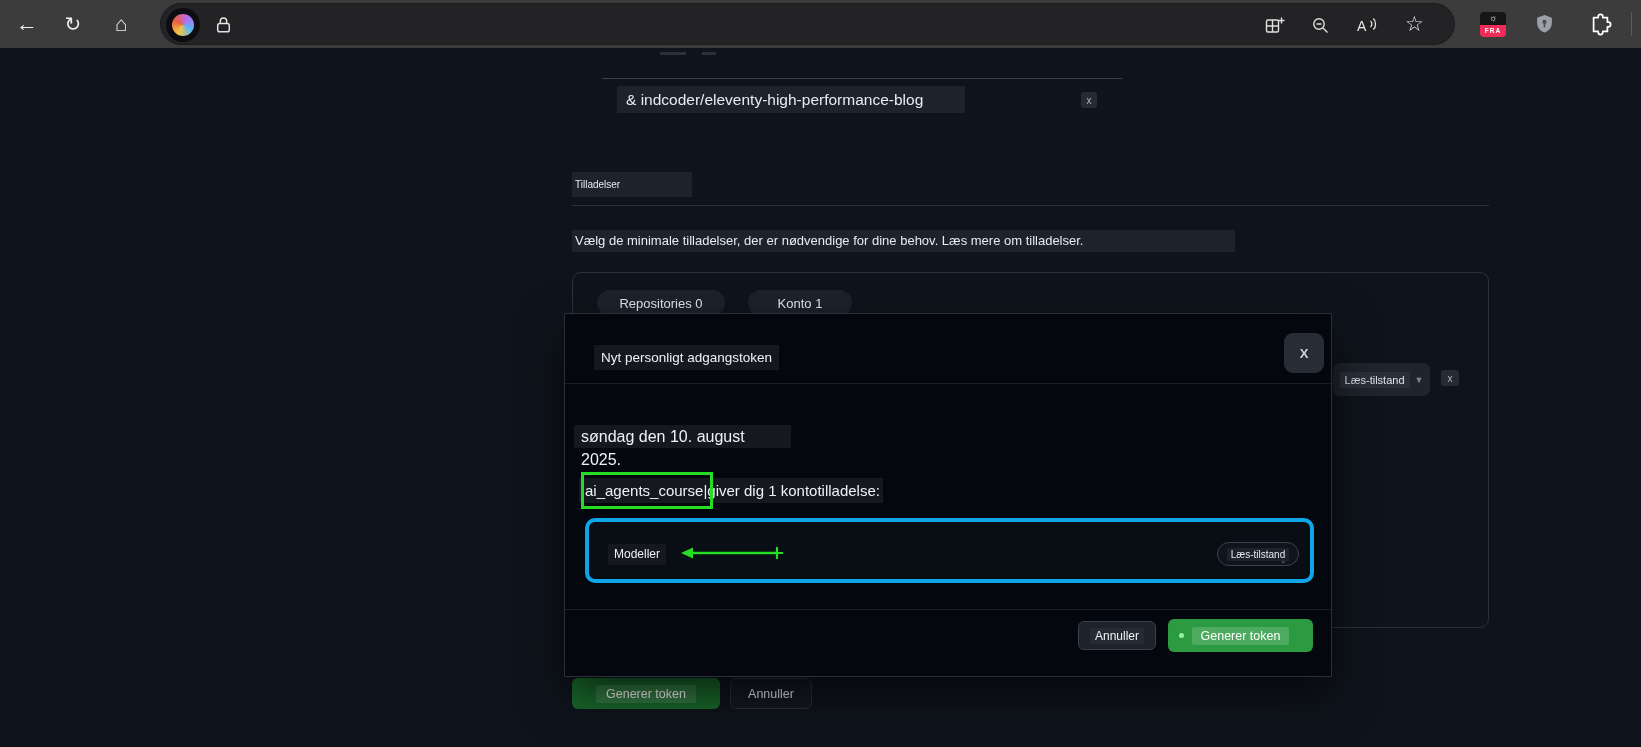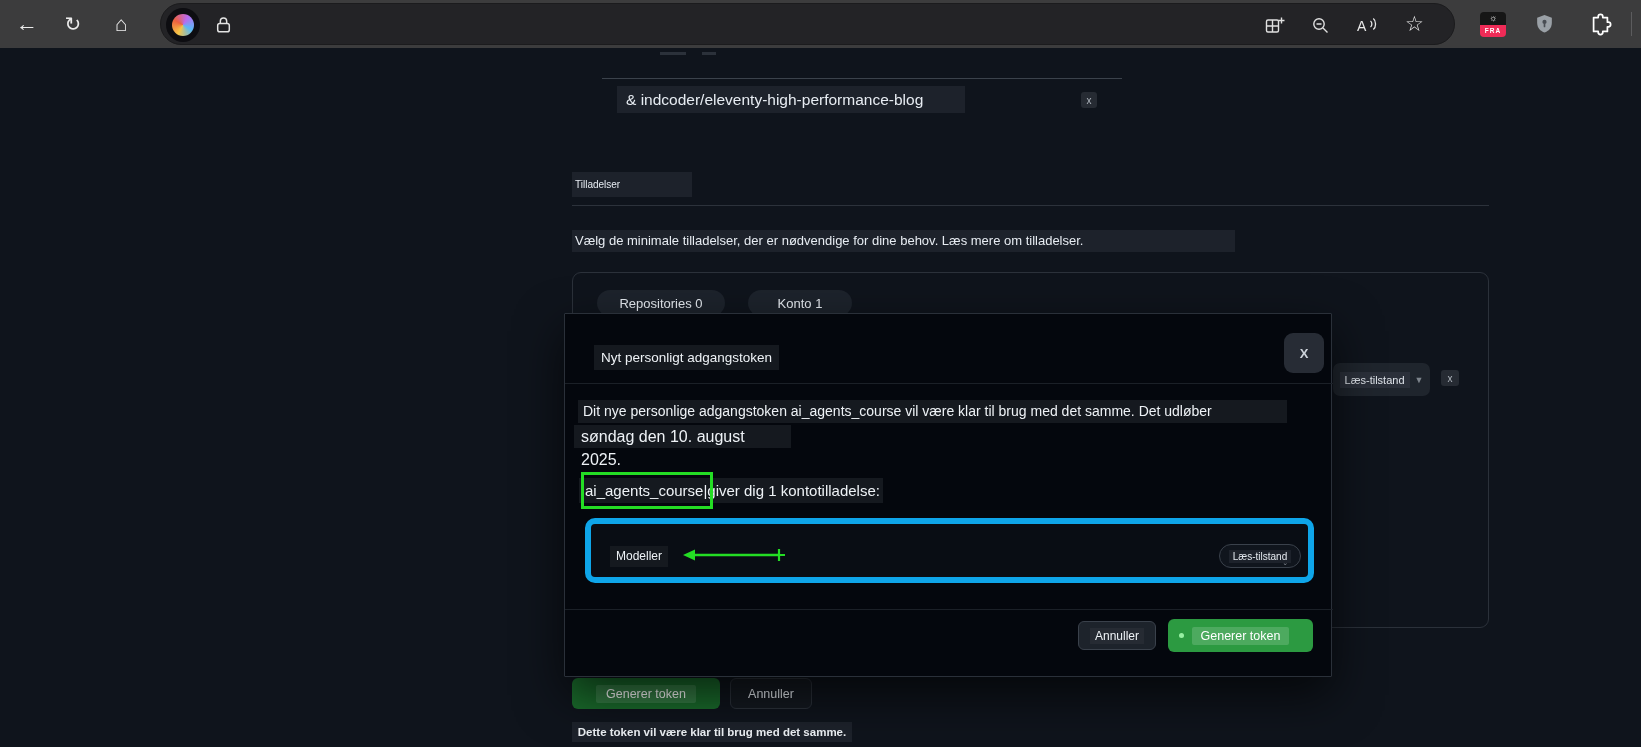--- a/index.html
+++ b/index.html
@@ -54,21 +54,21 @@
          border-radius:1px;box-shadow:0 18px 48px rgba(0,0,0,0.65);z-index:10;}
   .hlm{background:#15191f;color:#eef2f6;}
   .modal-title{position:absolute;left:29px;top:31px;height:25px;line-height:25px;padding:0 7px;font-size:13.5px;}
   .modal-close{position:absolute;left:719px;top:19px;width:40px;height:40px;background:#272c35;border-radius:9px;
          color:#cdd3da;font-size:13px;display:flex;align-items:center;justify-content:center;font-weight:bold;}
   .mline{position:absolute;left:0;width:768px;height:1px;background:#1b2027;}
   .body1{position:absolute;left:13px;top:86px;width:709px;height:23px;line-height:23px;padding:0 5px;font-size:14px;white-space:nowrap;}
   .body2{position:absolute;left:9px;top:111px;width:217px;height:23px;line-height:23px;padding:0 7px;font-size:16px;}
   .summary{position:absolute;left:14px;top:164px;width:304px;height:25px;line-height:25px;padding:0 6px;font-size:15px;white-space:nowrap;}
   .green-rect{position:absolute;left:16px;top:158px;width:132px;height:37px;border:3px solid #24dd24;z-index:3;}
-  .permbox{position:absolute;left:20px;top:204px;width:729px;height:65px;border:6px solid #0ea5e9;border-radius:10px;background:#090d14;}
+  .permbox{position:absolute;left:20px;top:204px;width:729px;height:65px;border:4px solid #0ea5e9;border-radius:10px;background:#090d14;}
   .modeller{position:absolute;left:19px;top:22px;height:21px;line-height:21px;padding:0 6px;font-size:12px;}
   .lvl-pill{position:absolute;left:628px;top:20px;width:82px;height:24px;border:1px solid #3a414b;border-radius:13px;
          background:#10151d;display:flex;align-items:center;justify-content:center;}
   .lvl-pill .lbl{background:#1d222b;color:#e4e9ef;font-size:10px;padding:1px 4px;}
   .lvl-pill .tiny-caret{position:absolute;right:12px;bottom:0px;color:#8b9199;font-size:7px;}
   .m-cancel{position:absolute;left:513px;top:307px;width:78px;height:29px;background:#1d232b;border:1px solid #3a414b;
          border-radius:6px;display:flex;align-items:center;justify-content:center;}
   .m-cancel .lbl{background:#262b33;color:#eef2f6;font-size:12px;padding:1px 5px;}
   .m-generate{position:absolute;left:603px;top:305px;width:145px;height:33px;background:#2c9a41;border-radius:6px;
          display:flex;align-items:center;justify-content:center;}
@@ -169,28 +169,26 @@
     <div class="bg-dd">
       <span class="lbl">Læs-tilstand</span>
       <span class="caret">▼</span>
     </div>
     <div class="xbadge abs" style="left:1441px;top:322px;width:18px;height:16px;">x</div>
 
     <div class="greenbtn-bg">
       <span class="lbl">Generer token</span>
     </div>
     <div class="cancel-bg">Annuller</div>
-    <div class="note">Dette token vil være klar til brug med det samme.</div>
 
     <div class="modal">
       <div class="modal-title hlm">Nyt personligt adgangstoken</div>
       <div class="modal-close">X</div>
       <div class="mline" style="top:69px;"></div>
 
-      <div class="body1 hlm">Dit nye personlige adgangstoken ai_agents_course vil være klar til brug med det samme. Det udløber</div>
       <div class="body2 hlm">søndag den 10. august 2025.</div>
 
       <div class="summary hlm"><span>ai_agents_course|</span><span>giver dig 1 kontotilladelse:</span></div>
       <div class="green-rect"></div>
 
       <div class="permbox">
         <div class="modeller hlm">Modeller</div>
         <svg class="abs" style="left:90px;top:24px;" width="112" height="14" viewBox="0 0 112 14">
           <path d="M10 7H98" stroke="#24dd24" stroke-width="2.4"></path>
           <path d="M2 7l12-5.5v11z" fill="#24dd24"></path>

